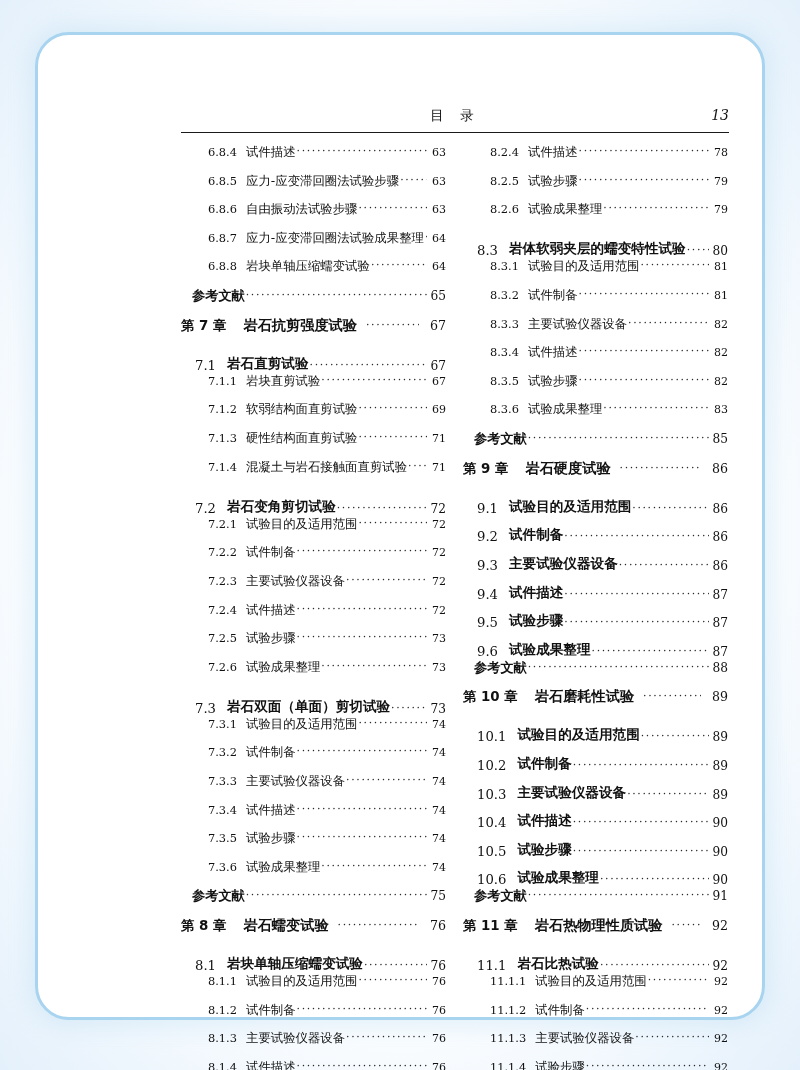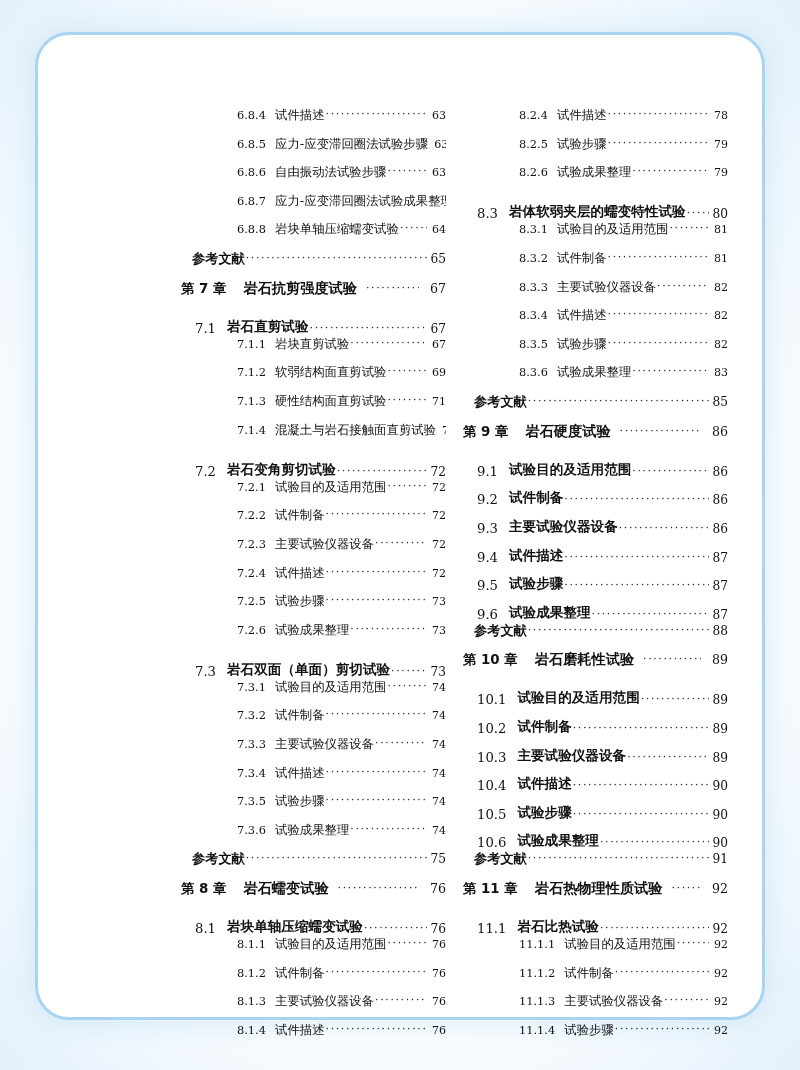--- a/index.html
+++ b/index.html
@@ -119,31 +119,35 @@
   .lv-ref { padding-left: 11px; justify-content: flex-end; }
   .lv-ref .ttl { font-size: 13.2px; font-weight: bold; }
 
   
   .lv-sec { padding-left: 14px; align-items: flex-end; }
   .lv-sec .num { font-size: 13.2px; }
   .lv-sec .ttl { font-size: 13.6px; font-weight: bold; margin-left: 11px; font-family: Liberation Mono, monospace; }
 
   
   .lv-sub { padding-left: 27px; }
-  .lv-sub .num { font-size: 11.4px; margin-left: 29px; }
+  .lv-sub .num { font-size: 11.4px; }
   .lv-sub .ttl { font-size: 12.4px; margin-left: 9px; }
   .lv-sub .pg  { font-size: 11px; }
 </style>
 </head>
 <body>
 
 <div id="page">
   <div id="frame">
     <div id="sheet">
 
+      <div class="runhead">
+        <div class="runhead-title">目 录</div>
+        <div class="runhead-folio">13</div>
+      </div>
 
       <div class="columns">
         <div class="col">
             <div class="entry lv-sub">
               <span class="num">6.8.4</span>
               <span class="ttl">试件描述</span>
               <span class="dots">·····································································································</span>
               <span class="pg">63</span>
             </div>
             <div class="entry lv-sub">

